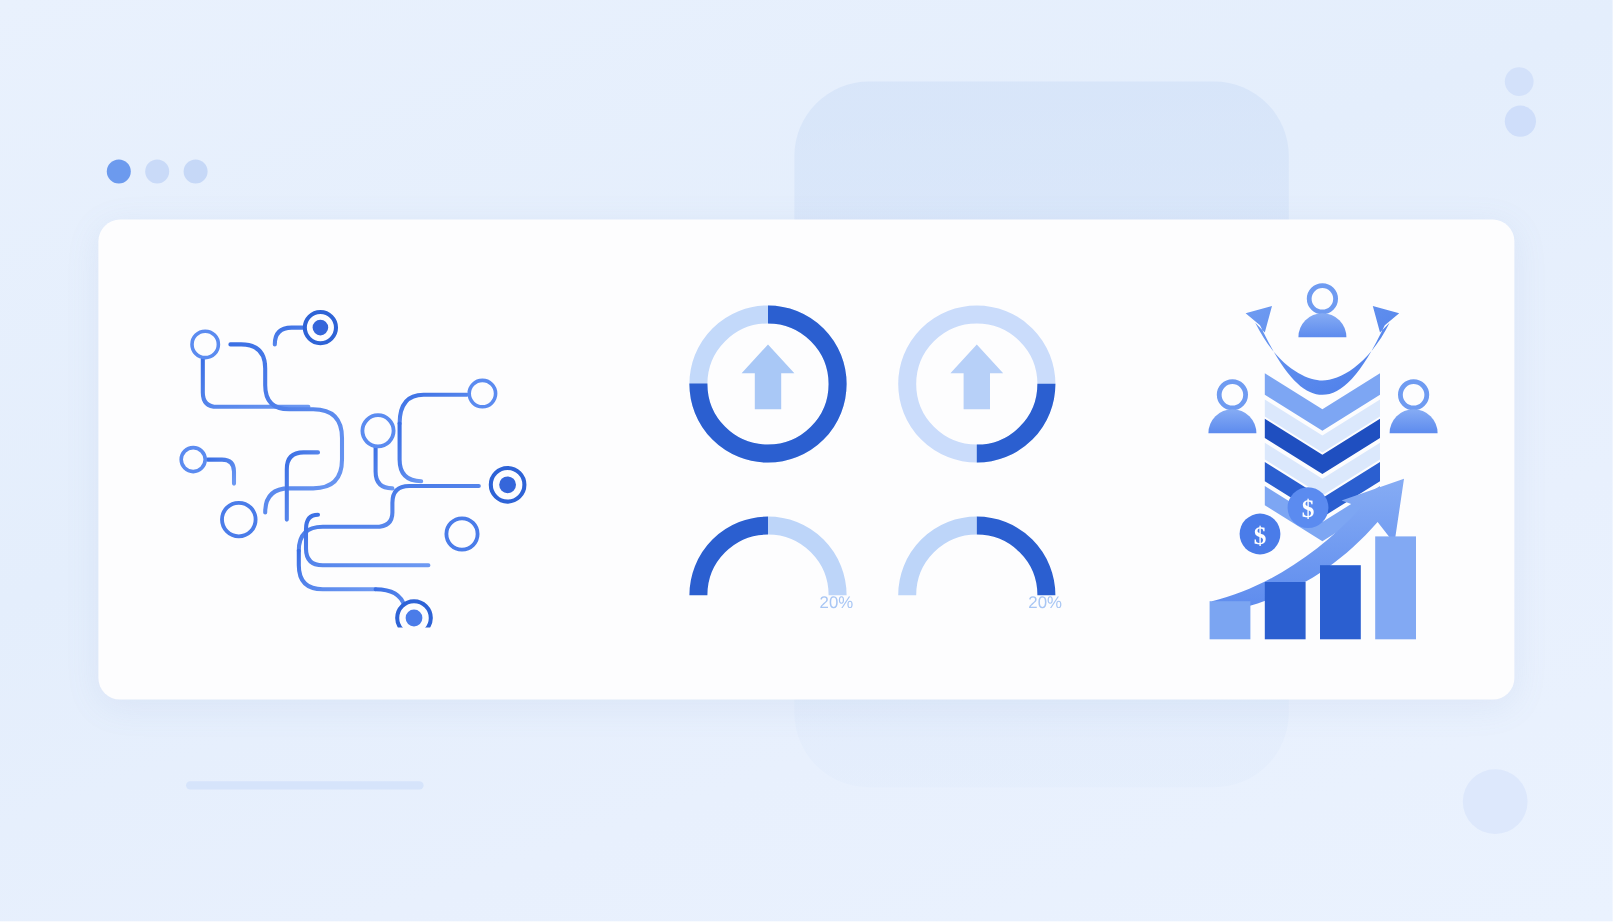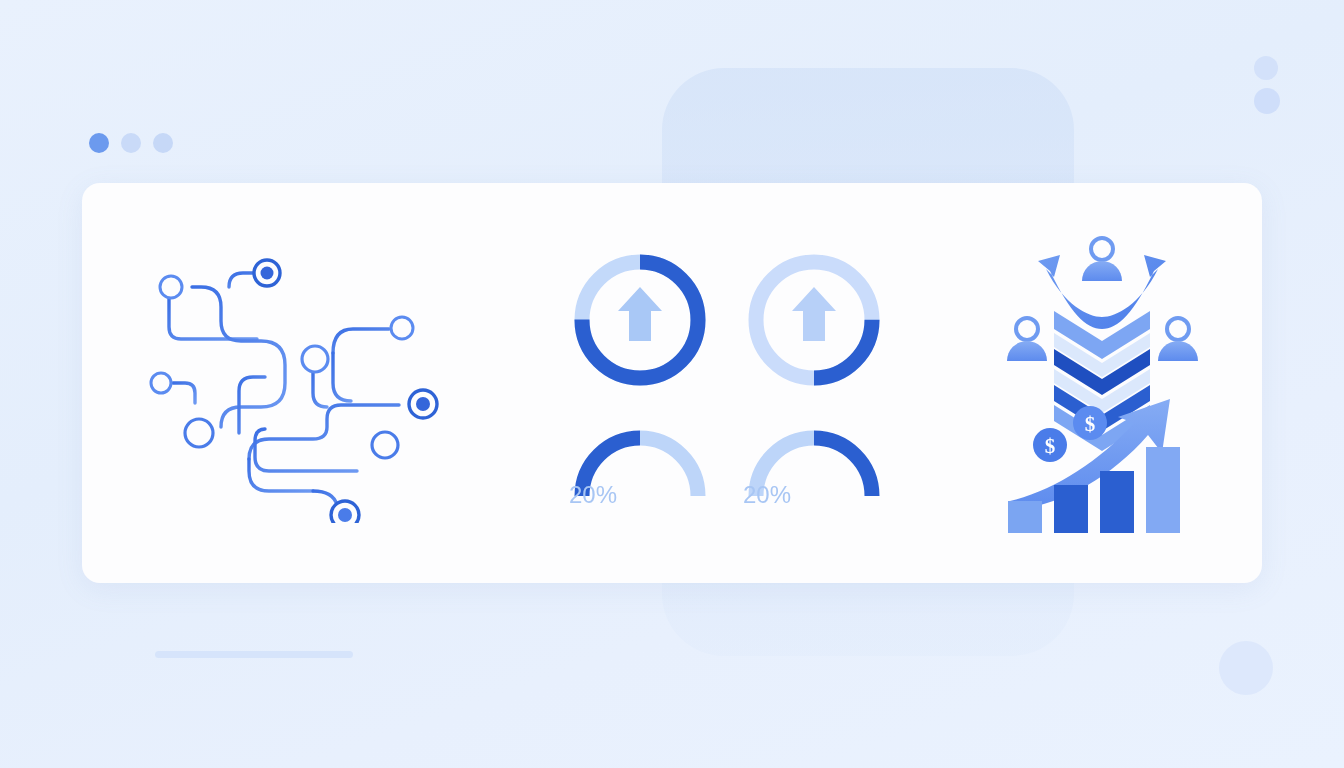--- a/index.html
+++ b/index.html
@@ -96,22 +96,22 @@
     row-gap: 22px;
     align-items: center;
     justify-items: center;
   }
   .gauge-cell { position: relative; }
   .gauge-label {
     position: absolute;
     left: 0;
     right: 0;
     bottom: 4px;
-    text-align: left;
-    font-size: 24px;
+    text-align: right;
+    font-size: 14px;
     color: #a8c6f4;
     font-family: "Liberation Sans", sans-serif;
   }
 
   
   .sr {
     position: absolute;
     width: 1px; height: 1px;
     overflow: hidden;
     clip: rect(0 0 0 0);

